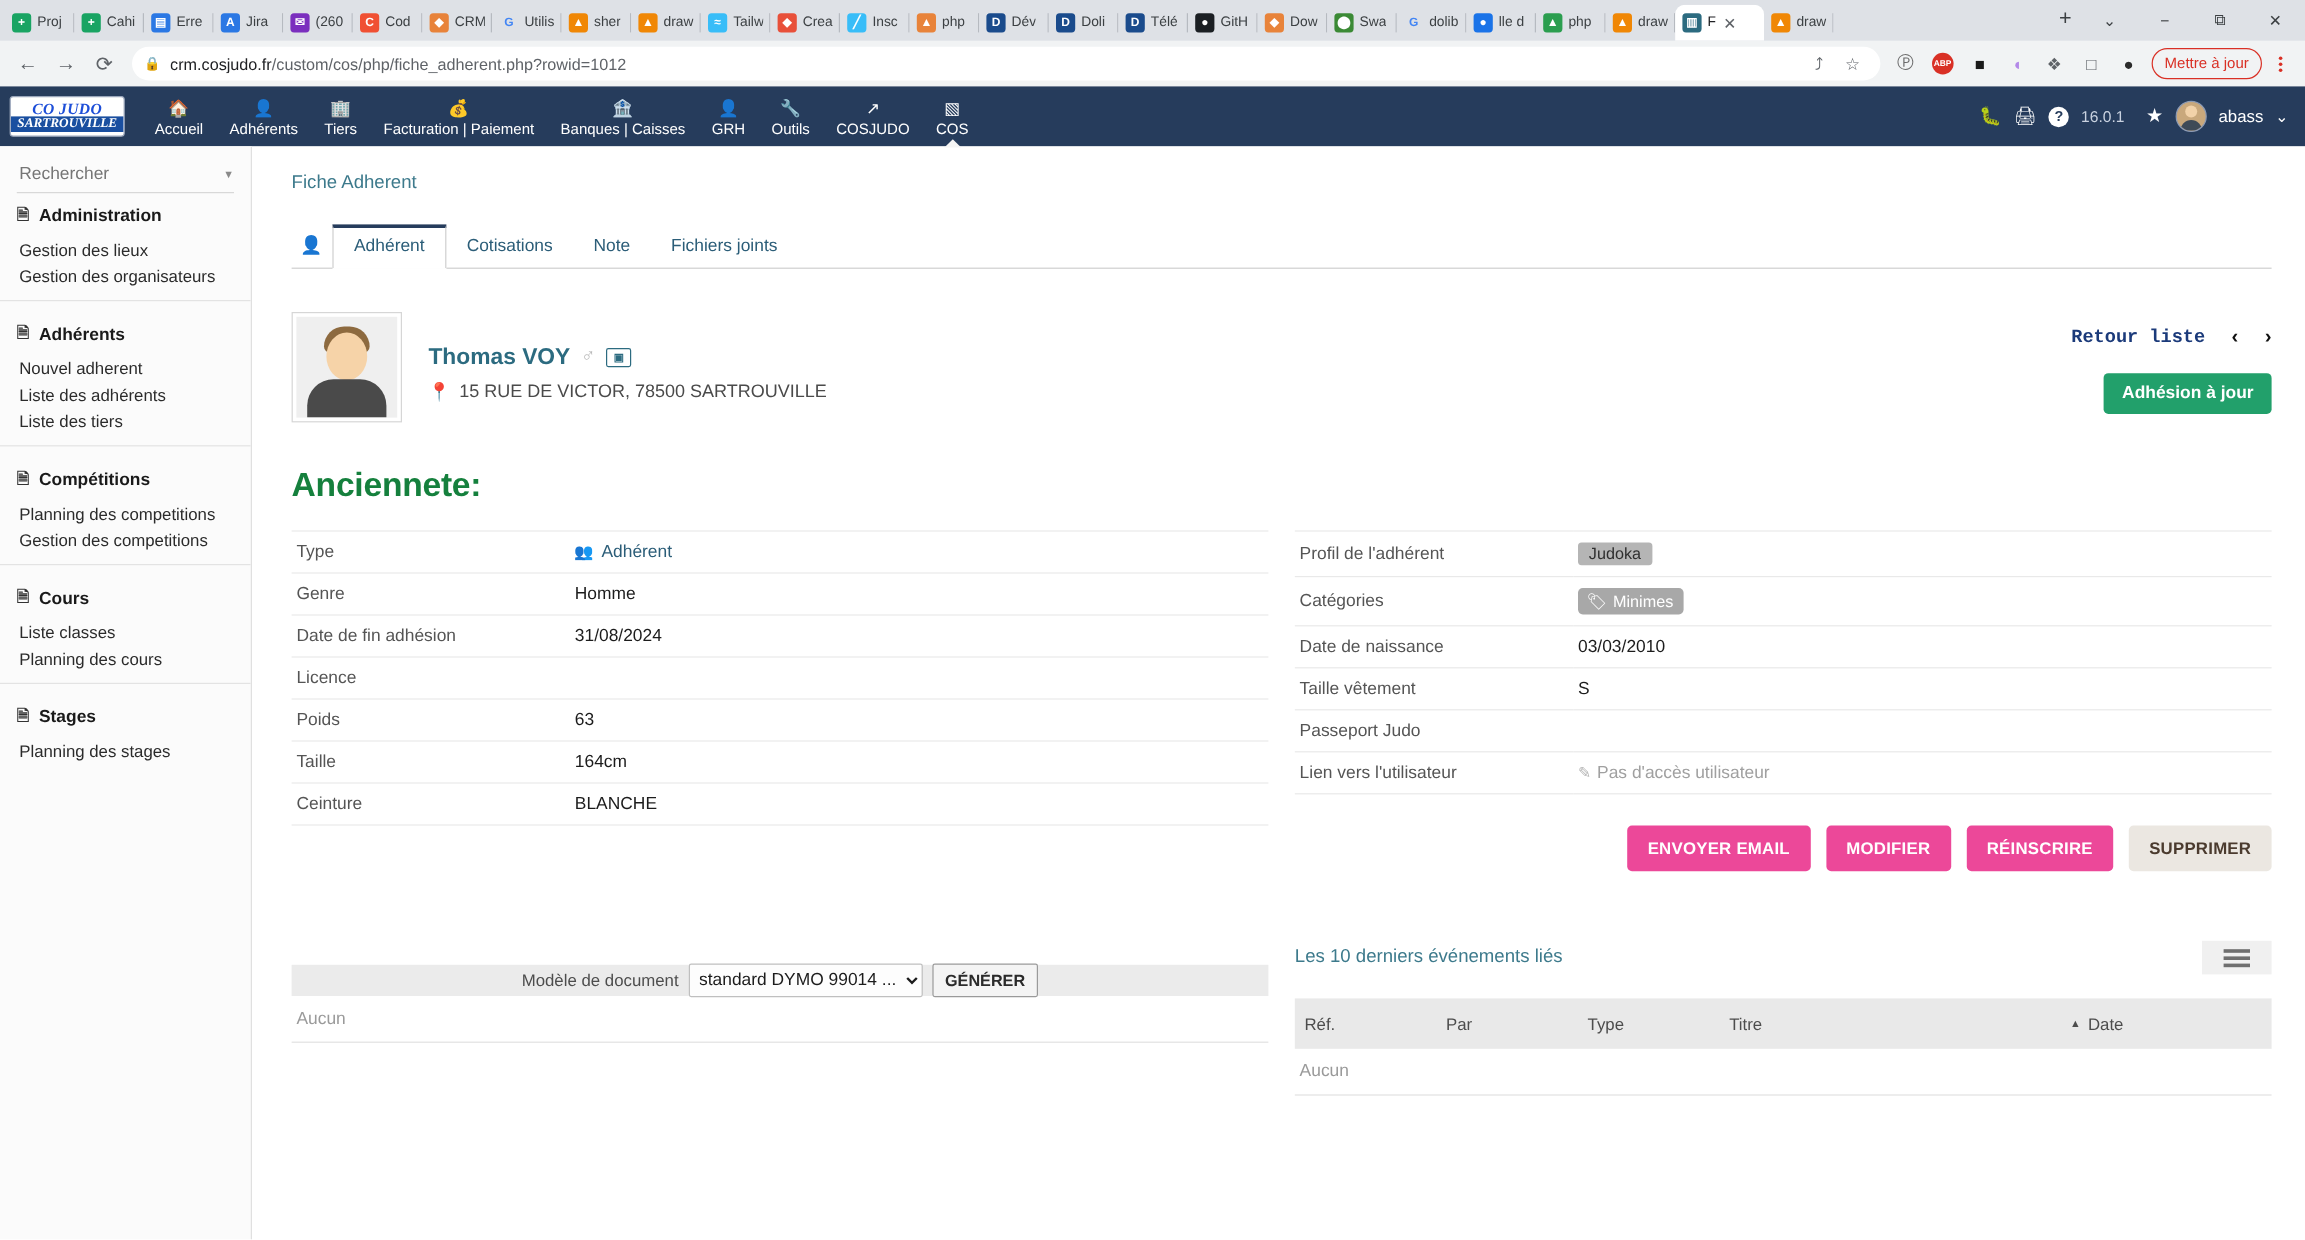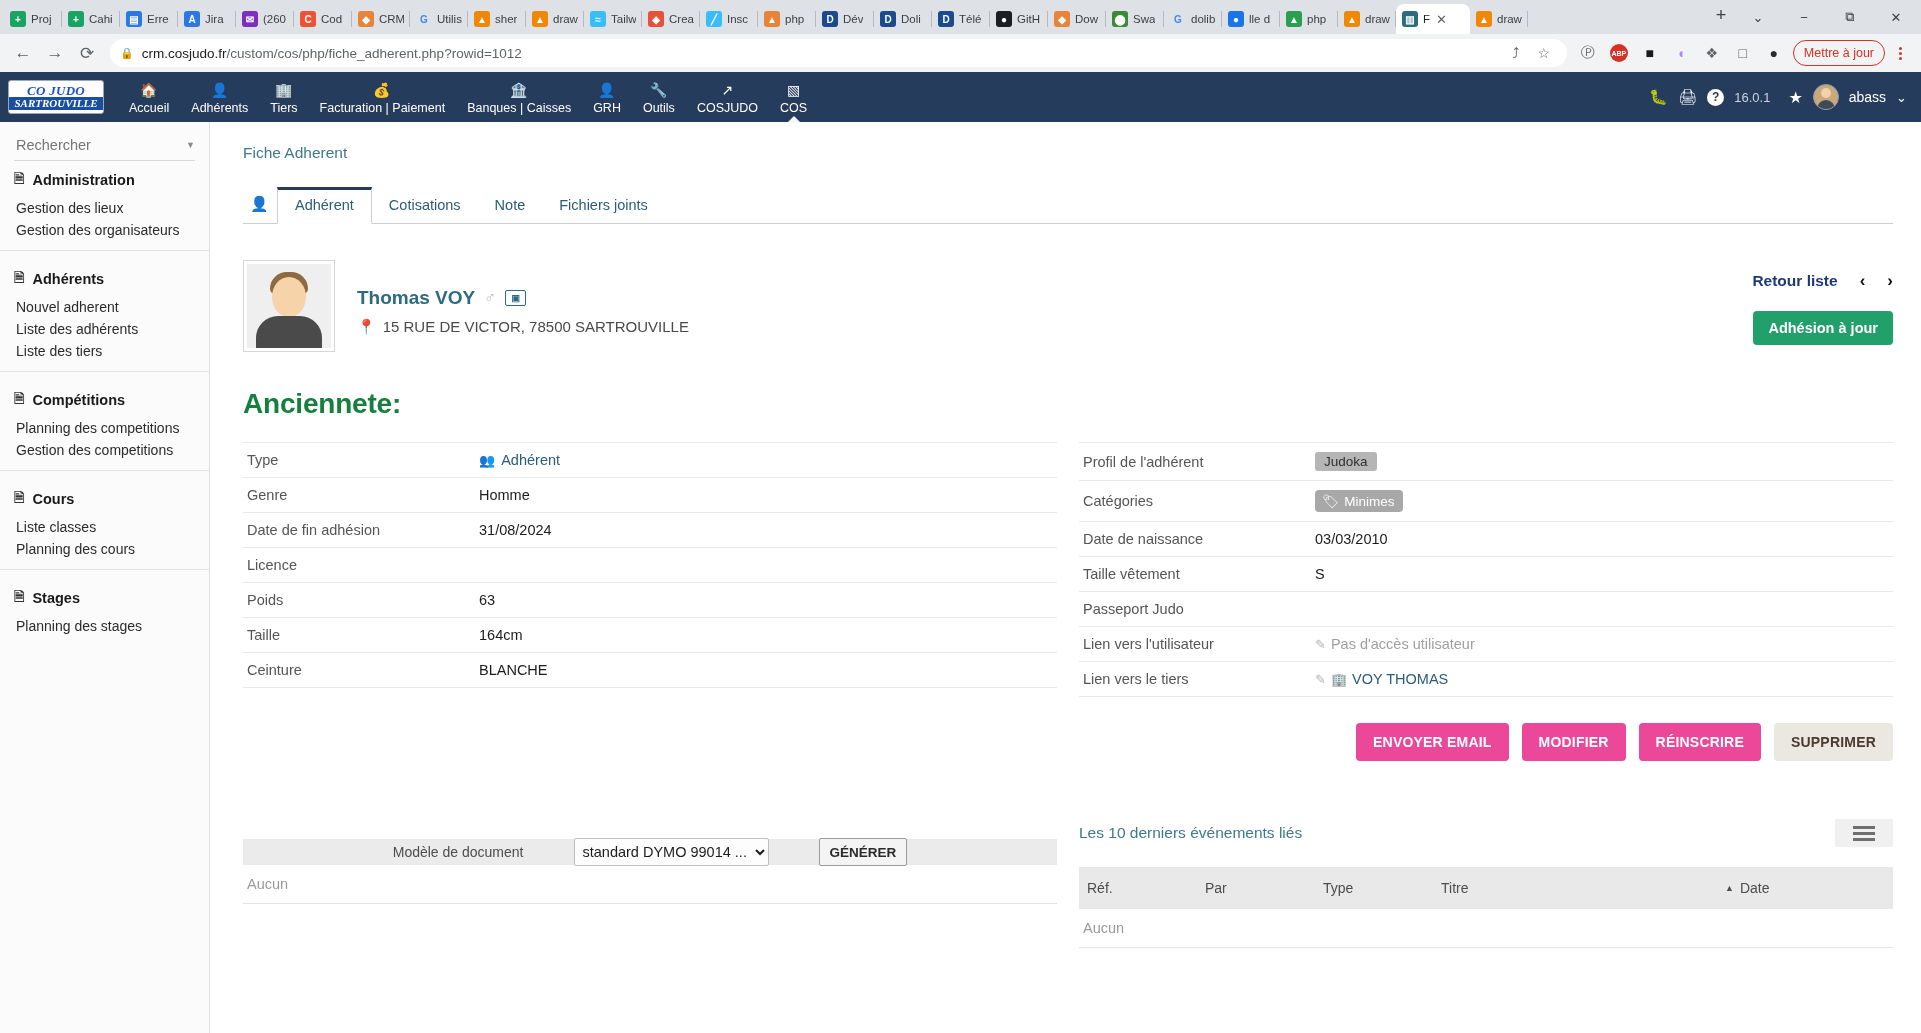--- a/index.html
+++ b/index.html
@@ -346,21 +346,21 @@
 
   .retour-block {
     margin-left: auto;
     text-align: right;
     padding-top: 4px;
   }
   .retour-row {
     display: flex; align-items: center; justify-content: flex-end; gap: 22px;
   }
   .retour-liste {
-    color: #1b3a7a; font-weight: bold; font-size: 15.5px;
+    color: #1b3a7a; font-weight: bold; font-size: 15.5px; font-family: Liberation Mono, monospace;
   }
   .arrow-nav { color: #111; font-size: 17px; font-weight: bold; }
   .btn-green {
     margin-top: 20px;
     background: #22a06b;
     color: #ffffff;
     font-weight: bold;
     font-size: 14.5px;
     border: 0;
     border-radius: 4px;
@@ -447,21 +447,20 @@
   }
   .hamburger-btn i { width: 22px; height: 3px; background: #6f6f6f; display: block; }
   .sec-bar {
     background: #ebebeb;
     margin-top: 20px;
     height: 26px;
     display: flex;
     align-items: center;
     font-size: 14px;
     color: #4d4d4d;
-    gap: 42px;
   }
   .sec-bar .doc-label { margin-left: auto; padding-right: 8px; color: #4d4d4d; }
   .sel {
     font-family: "Liberation Sans", sans-serif;
     font-size: 14.5px;
     padding: 4px 4px;
     border: 1px solid #bfbfbf;
     border-radius: 2px;
     background: #fdfdfd;
     color: #1c1c1c;
@@ -863,24 +862,20 @@
                 <td class="val">S</td>
               </tr>
               <tr>
                 <td class="lbl">Passeport Judo</td>
                 <td class="val"></td>
               </tr>
               <tr>
                 <td class="lbl">Lien vers l'utilisateur</td>
                 <td class="val"><span class="pencil">✎</span><span class="muted">Pas d'accès utilisateur</span></td>
               </tr>
-              <tr>
-                <td class="lbl">Lien vers le tiers</td>
-                <td class="val"><span class="pencil">✎</span><span class="bldg-ico">🏢</span><span class="val-link">VOY THOMAS</span></td>
-              </tr>
             </tbody>
           </table>
         <div class="act-row" id="actions-container">
             <button class="btn-purple">ENVOYER EMAIL</button>
             <button class="btn-purple">MODIFIER</button>
             <button class="btn-purple">RÉINSCRIRE</button>
             <button class="btn-grey">SUPPRIMER</button>
           </div>
       </div>
     </div>

